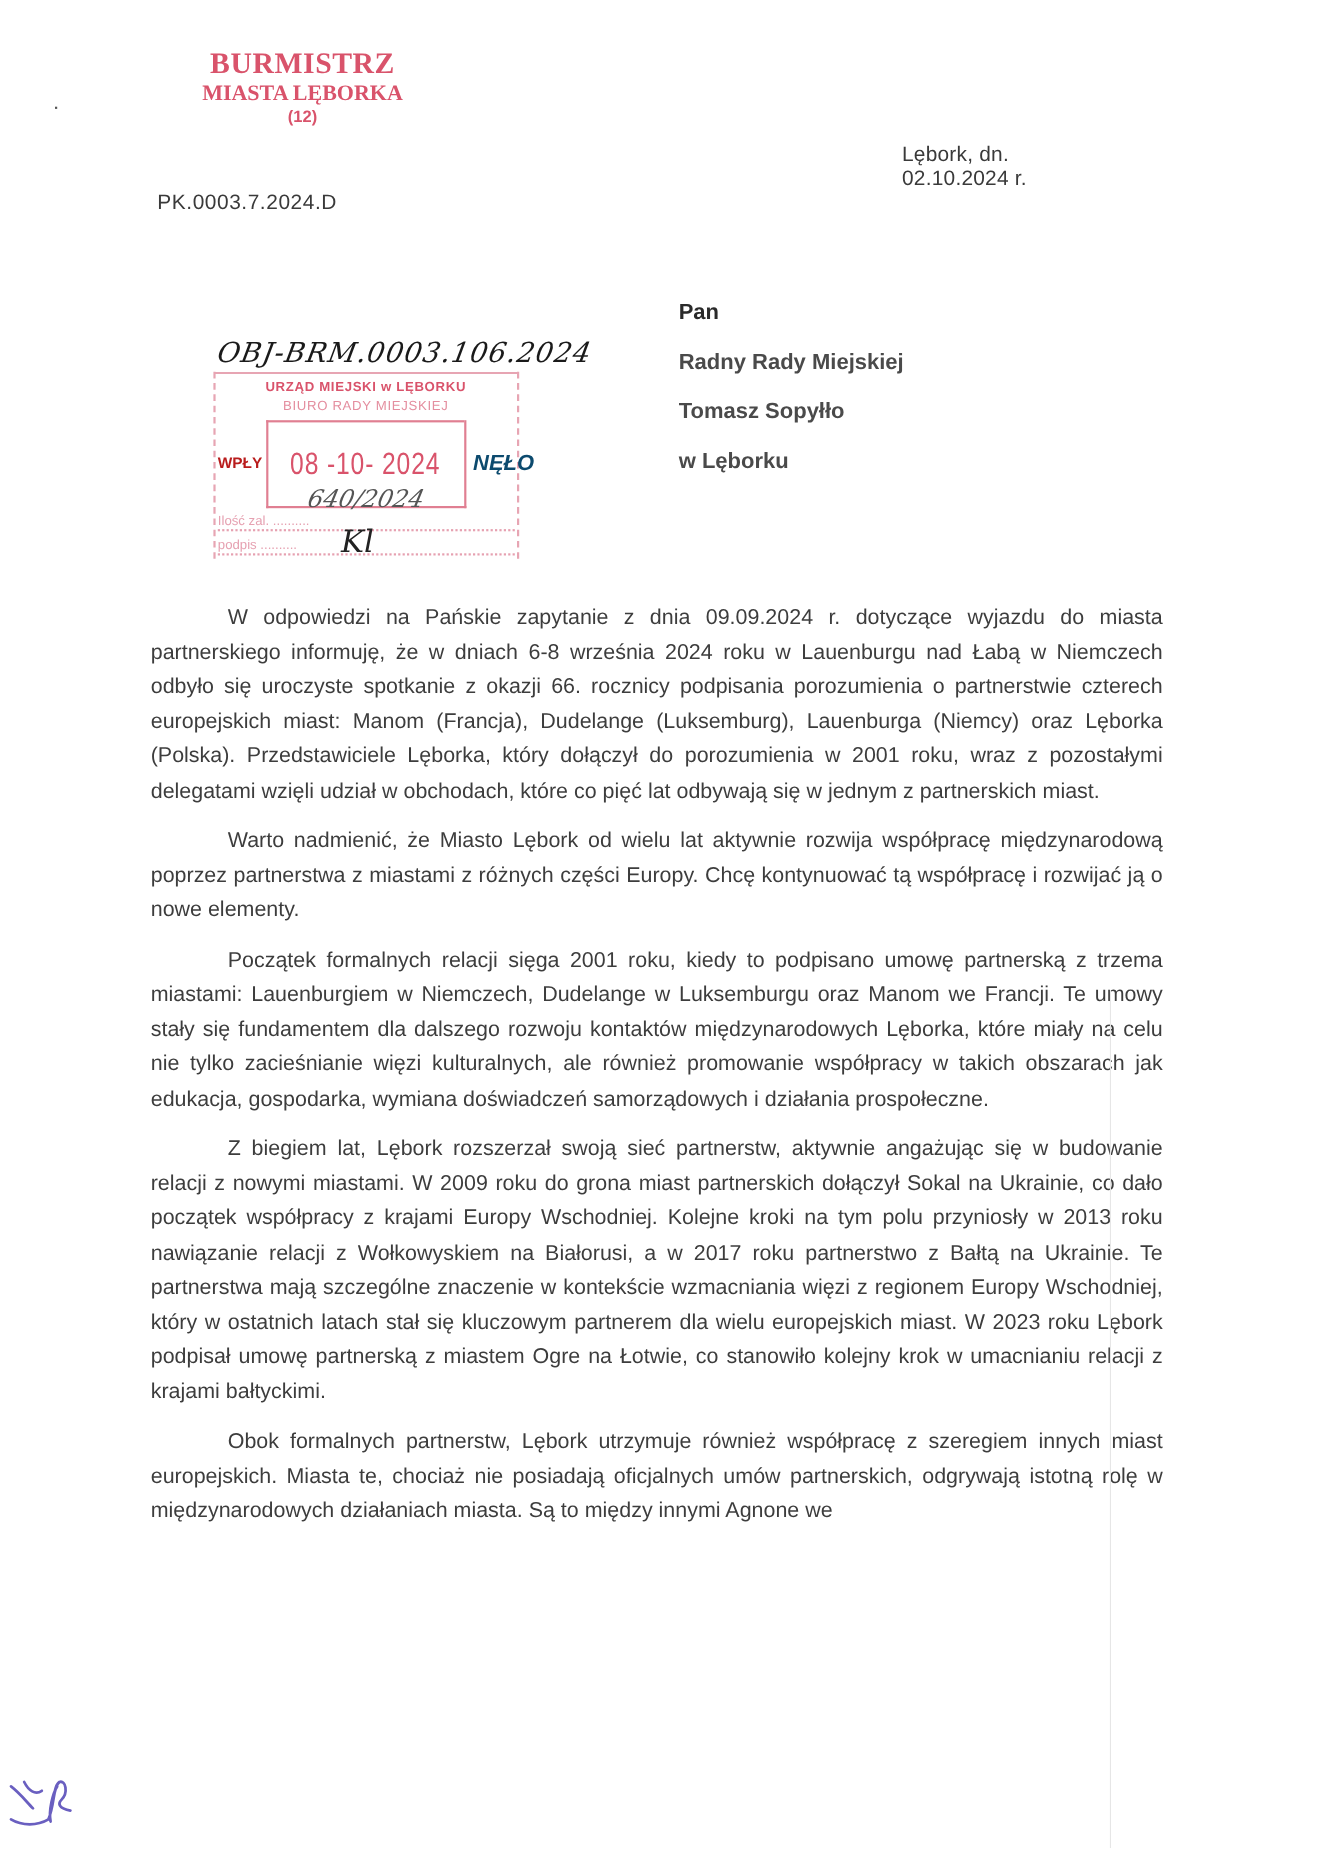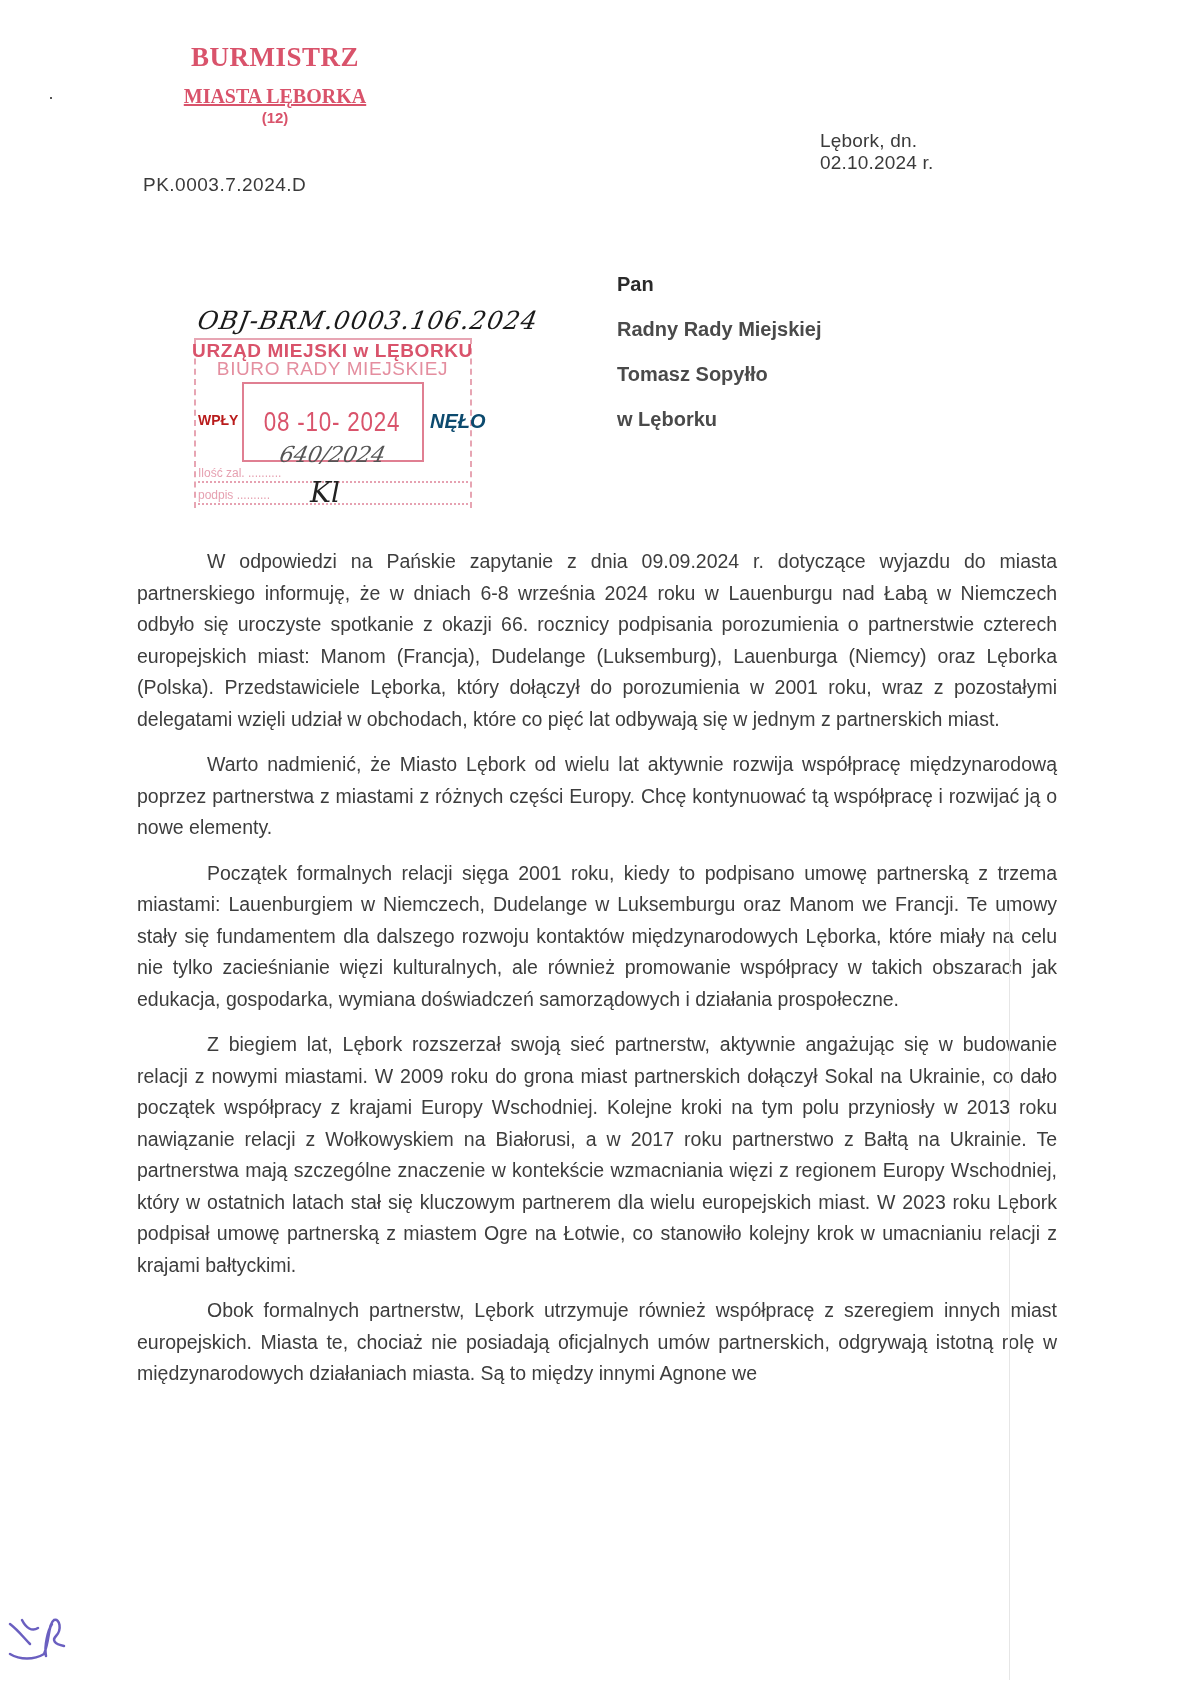--- a/index.html
+++ b/index.html
@@ -10,21 +10,21 @@
     }
     .page { position: absolute; left: 0; top: 0; width: 1016px; height: 1696px; background: #fff; }
 
     
     .header-stamp {
       position: absolute; left: 150px; top: 44px; width: 250px;
       text-align: center; color: #d9536b; font-family: "Liberation Serif", "DejaVu Serif", serif;
       font-weight: bold; line-height: 1;
     }
     .header-stamp .l1 { font-size: 27px; letter-spacing: 0.5px; }
-    .header-stamp .l2 { font-size: 20px; margin-top: 15px; text-decoration: underline; }
+    .header-stamp .l2 { font-size: 20px; margin-top: 4px; }
     .header-stamp .l3 { font-size: 15px; margin-top: 4px; font-family: "Liberation Sans", sans-serif; }
 
     .stray-dot { position: absolute; left: 50px; top: 97px; width: 2px; height: 2px; background: #555; }
 
     .place-date { position: absolute; left: 820px; top: 130px; font-size: 19px; color: #3a3a3a; letter-spacing: 0.2px; }
     .ref-number { position: absolute; left: 143px; top: 174px; font-size: 19px; color: #3a3a3a; letter-spacing: 0.5px; }
 
     
     .recipient { position: absolute; left: 617px; top: 272px; font-size: 20px; font-weight: bold; color: #4a4a4a; }
     .recipient div { height: 45px; line-height: 24px; }
@@ -36,21 +36,21 @@
       position: absolute; left: 8px; top: 0; font-family: "DejaVu Serif", serif; font-style: italic;
       font-size: 25px; color: #1a1a1a; letter-spacing: 1px; white-space: nowrap;
       transform: skewX(-10deg);
     }
     .recv-stamp .frame {
       position: absolute; left: 4px; top: 32px; width: 274px; height: 168px;
       border-left: 2px dashed #e7a5b3; border-right: 2px dashed #e7a5b3; border-top: 2px solid #e7a5b3;
     }
     .recv-stamp .office {
       position: absolute; left: 0; top: 36px; width: 285px; text-align: center; color: #d9536b;
-      font-weight: bold; font-size: 19px; line-height: 18px; letter-spacing: 0.6px;
+      font-weight: bold; font-size: 12px; line-height: 18px; letter-spacing: 0.6px;
     }
     .recv-stamp .office .l2 { color: #e48e9f; font-weight: normal; }
     .recv-stamp .date-box {
       position: absolute; left: 52px; top: 76px; width: 178px; height: 78px; border: 2px solid #e07f92; border-top: none;
     }
     .recv-stamp .date-box::before { content:""; position:absolute; left:-2px; top:0; width:180px; height:2px; background:#e07f92; }
     .recv-stamp .date-text {
       position: absolute; left: 52px; top: 100px; width: 180px; text-align: center; color: #d9536b;
       font-size: 28px; letter-spacing: 1px; font-family: "Liberation Sans Narrow", "Liberation Sans", sans-serif; transform: scaleX(0.8);
     }

